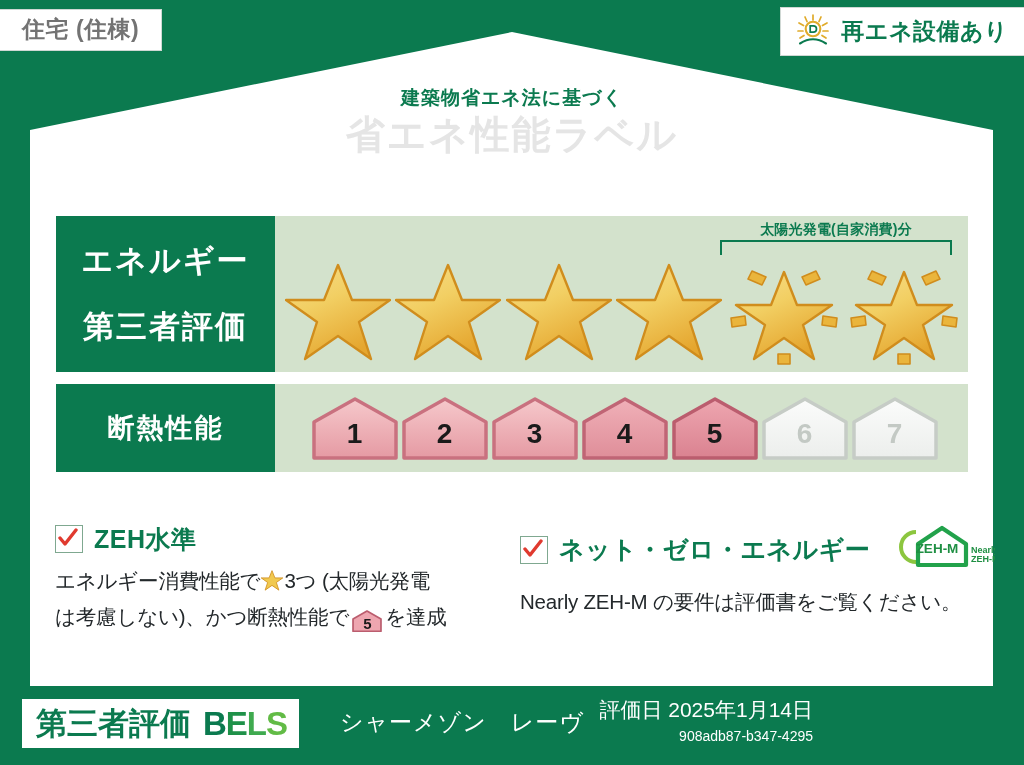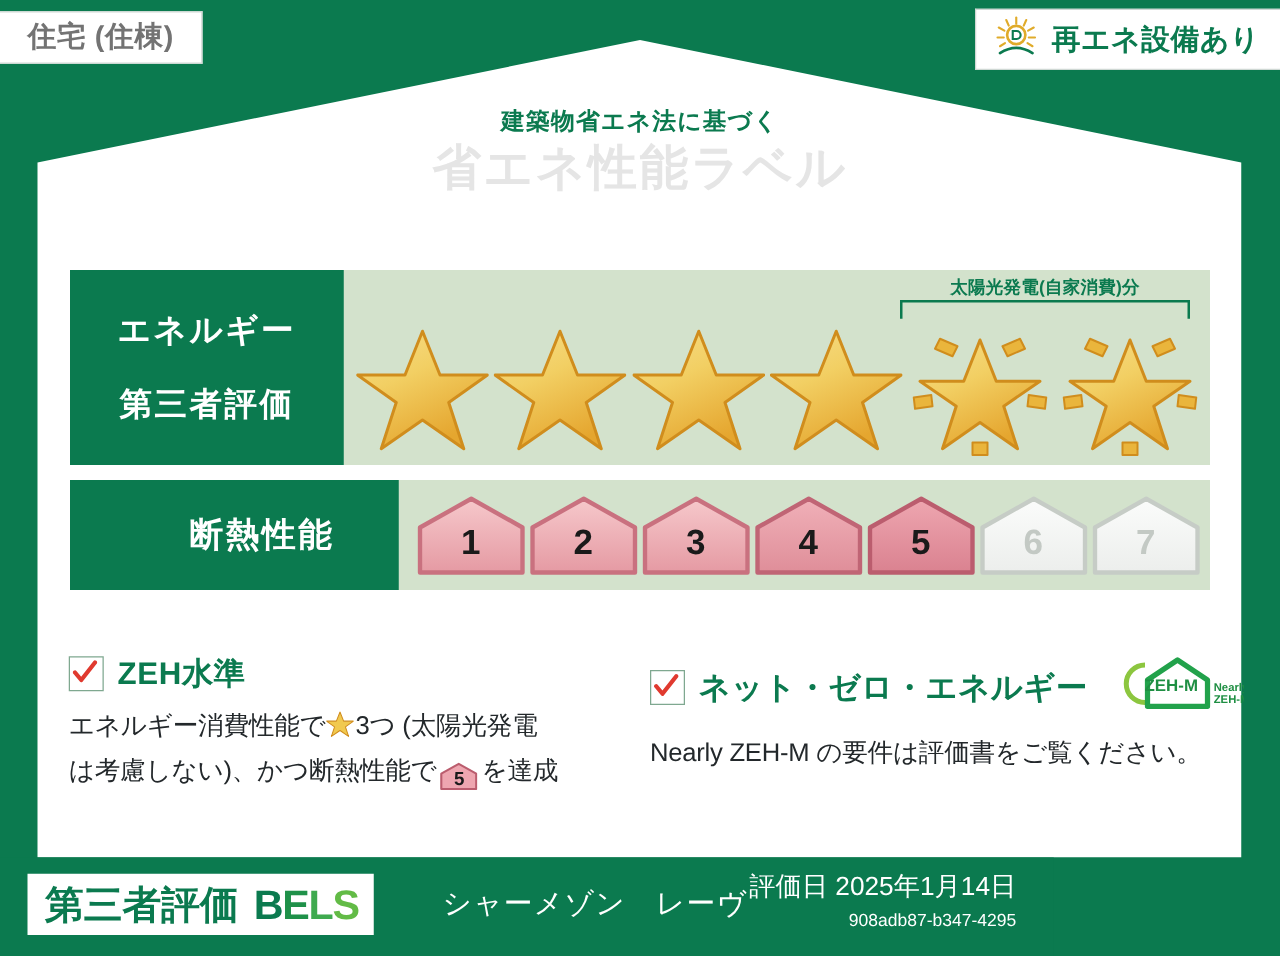--- a/index.html
+++ b/index.html
@@ -70,22 +70,22 @@
   .row-energy{top:216px;height:156px;}
   .row-insul{top:384px;height:88px;}
 
   .row-label{
     background:#0b7a4f;color:#fff;
     width:219px;flex:0 0 219px;
     display:flex;flex-direction:column;
     align-items:center;justify-content:center;
     font-weight:bold;letter-spacing:2px;
   }
-  .row-energy .row-label{font-size:26px;line-height:1.45;gap:21px;}
-  .row-insul  .row-label{font-size:27px;line-height:1;padding-left:44px;}
+  .row-energy .row-label{font-size:31px;line-height:1.45;gap:21px;}
+  .row-insul  .row-label{font-size:27px;line-height:1;}
   .row-body{flex:1;position:relative;}
 
   
   .stars{
     position:absolute;left:8px;right:4px;bottom:4px;top:40px;
     display:flex;align-items:center;
   }
   .star-cell{
     flex:1;display:flex;align-items:center;justify-content:center;position:relative;
   }
@@ -165,21 +165,21 @@
     background:#fff;height:49px;display:flex;align-items:center;
     padding:0 12px 0 14px;gap:12px;
   }
   .bels .jp{color:#0b7a4f;font-size:31px;font-weight:bold;line-height:1;letter-spacing:0px;}
   .bels .en{font-size:33px;font-weight:bold;line-height:1;letter-spacing:-1px;}
   .bels .en span:nth-child(1){color:#0b7a4f;}
   .bels .en span:nth-child(2){color:#1f9149;}
   .bels .en span:nth-child(3){color:#3faa4f;}
   .bels .en span:nth-child(4){color:#62bb46;}
   .bldg-name{
-    position:absolute;left:354px;top:25px;
+    position:absolute;left:340px;top:25px;
     color:#fff;font-size:23px;line-height:1;letter-spacing:1px;white-space:nowrap;
   }
   .eval{
     position:absolute;right:30px;top:13px;text-align:right;color:#fff;
   }
   .eval-date{font-size:21px;line-height:1;white-space:nowrap;}
   .eval-id{font-size:14px;line-height:1;margin-top:9px;white-space:nowrap;}
 </style>
 </head>
 <body>

